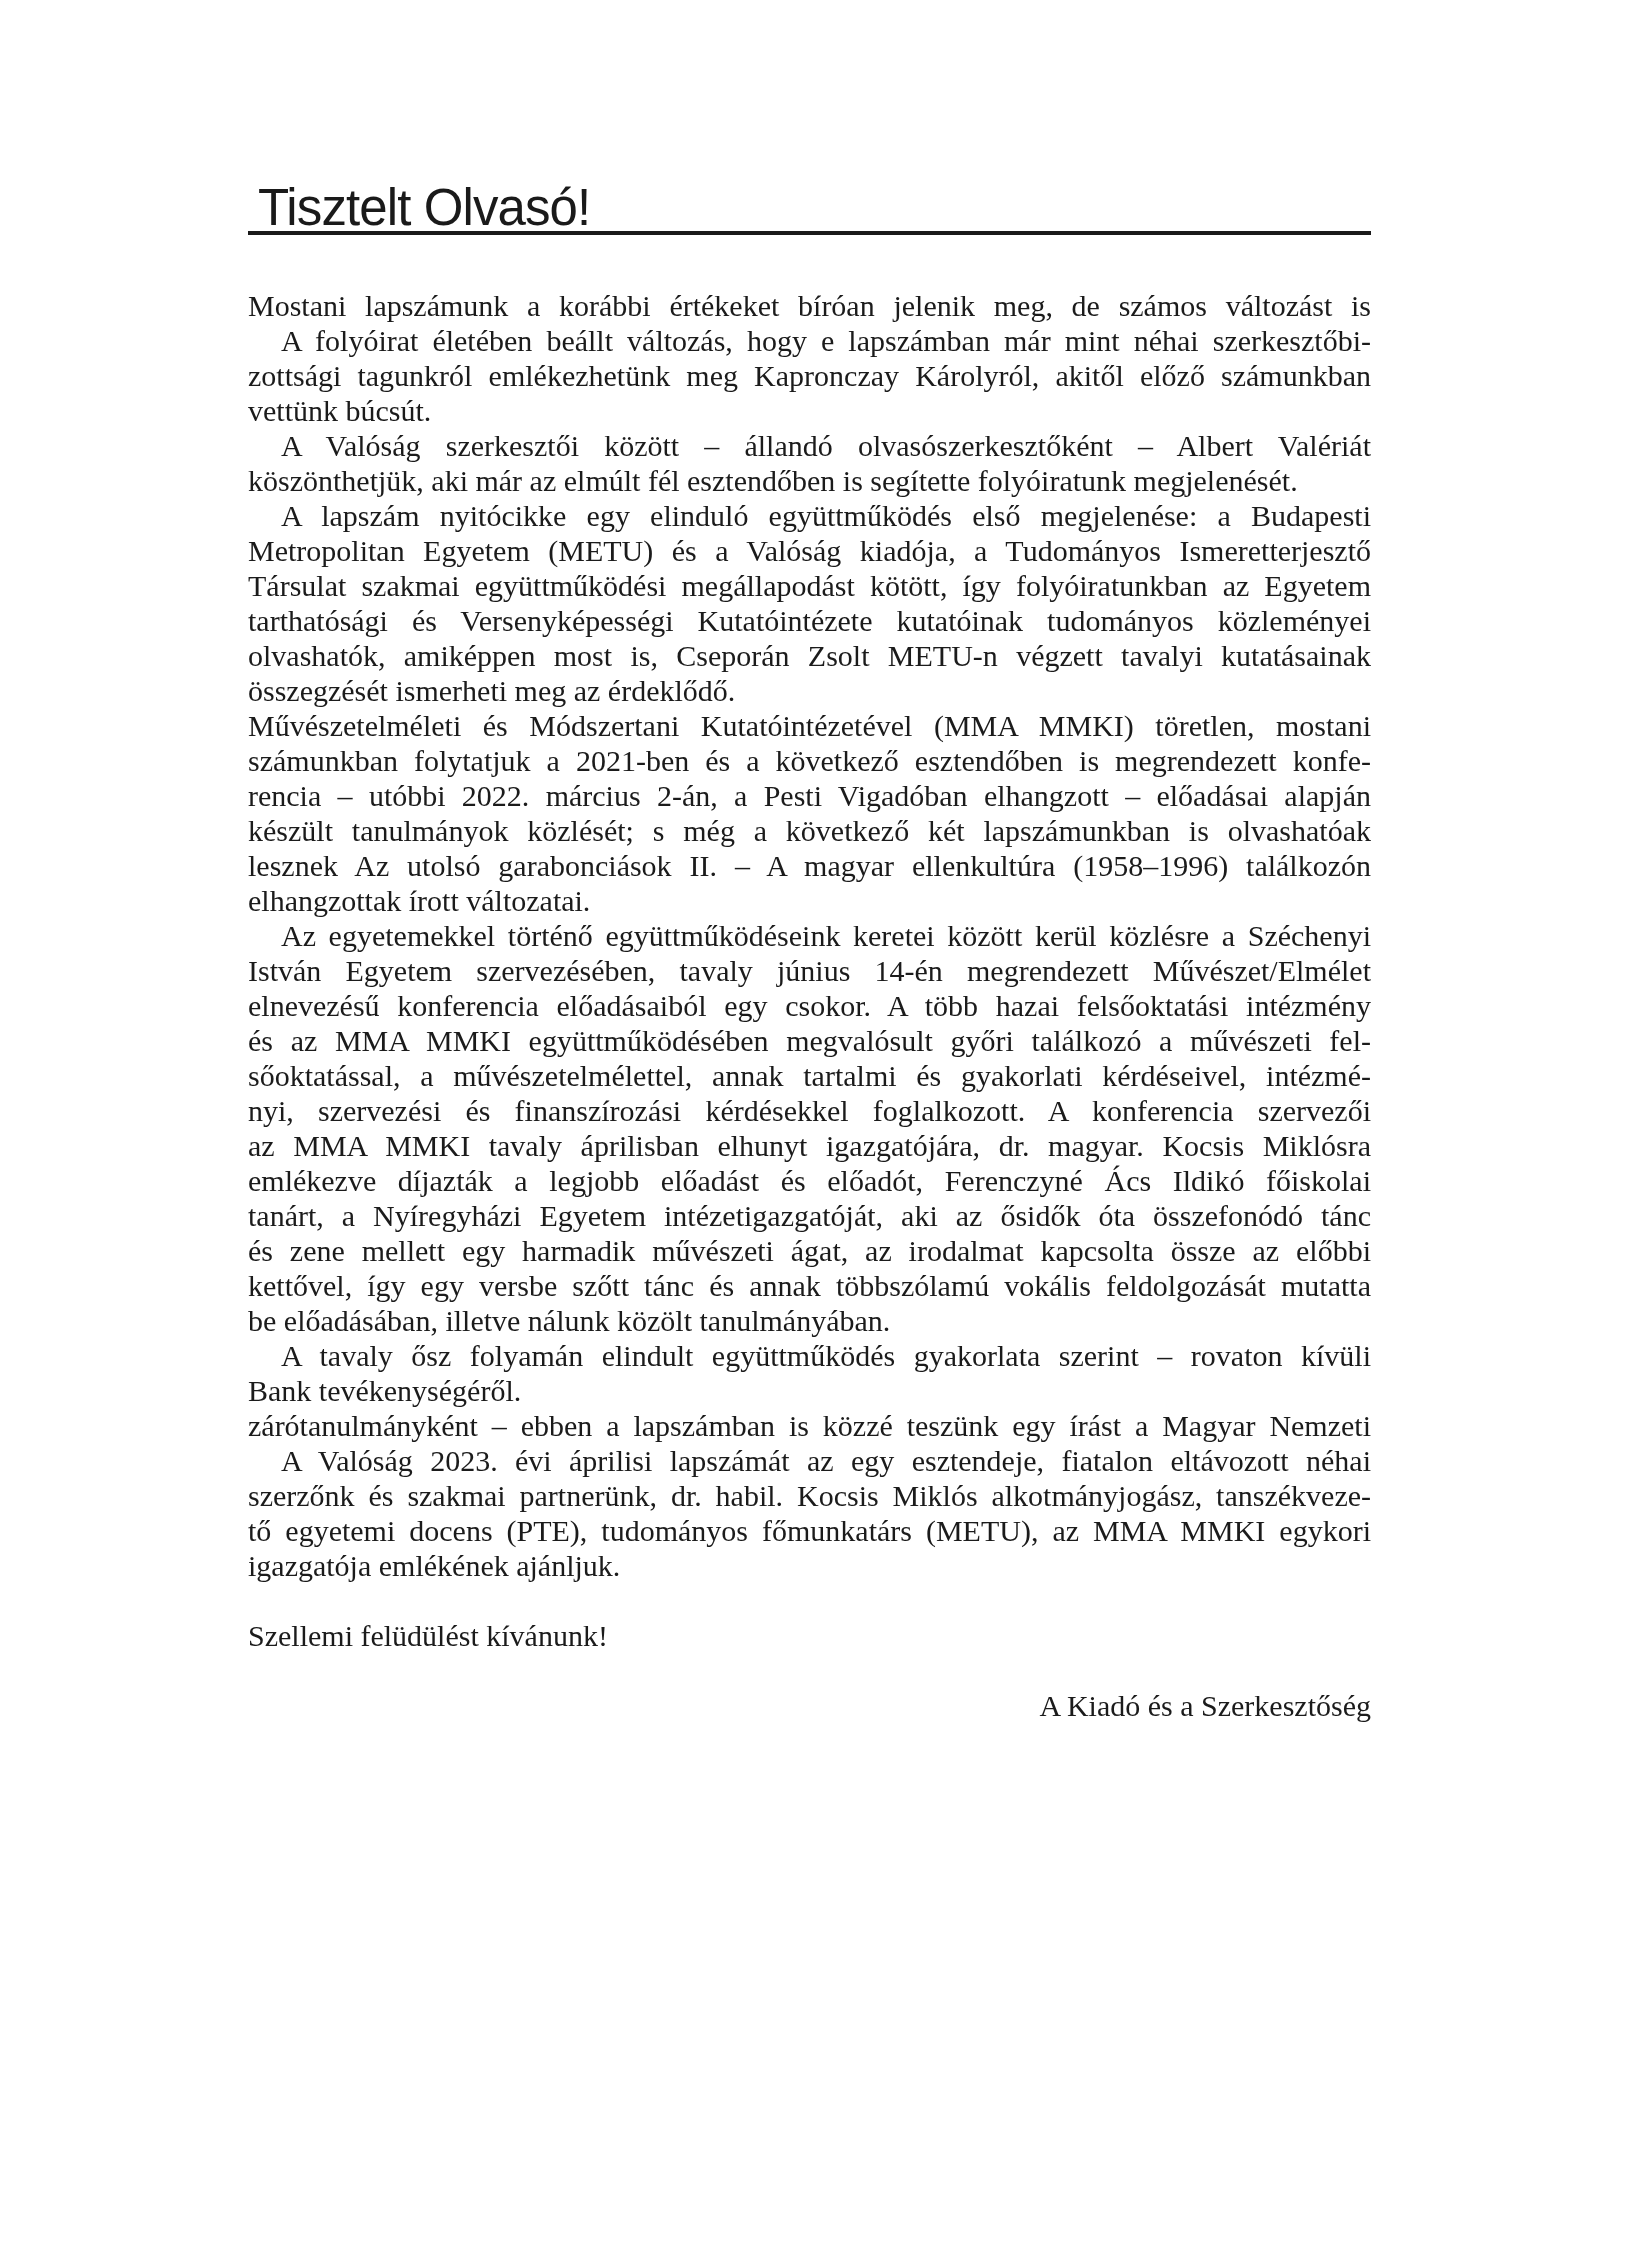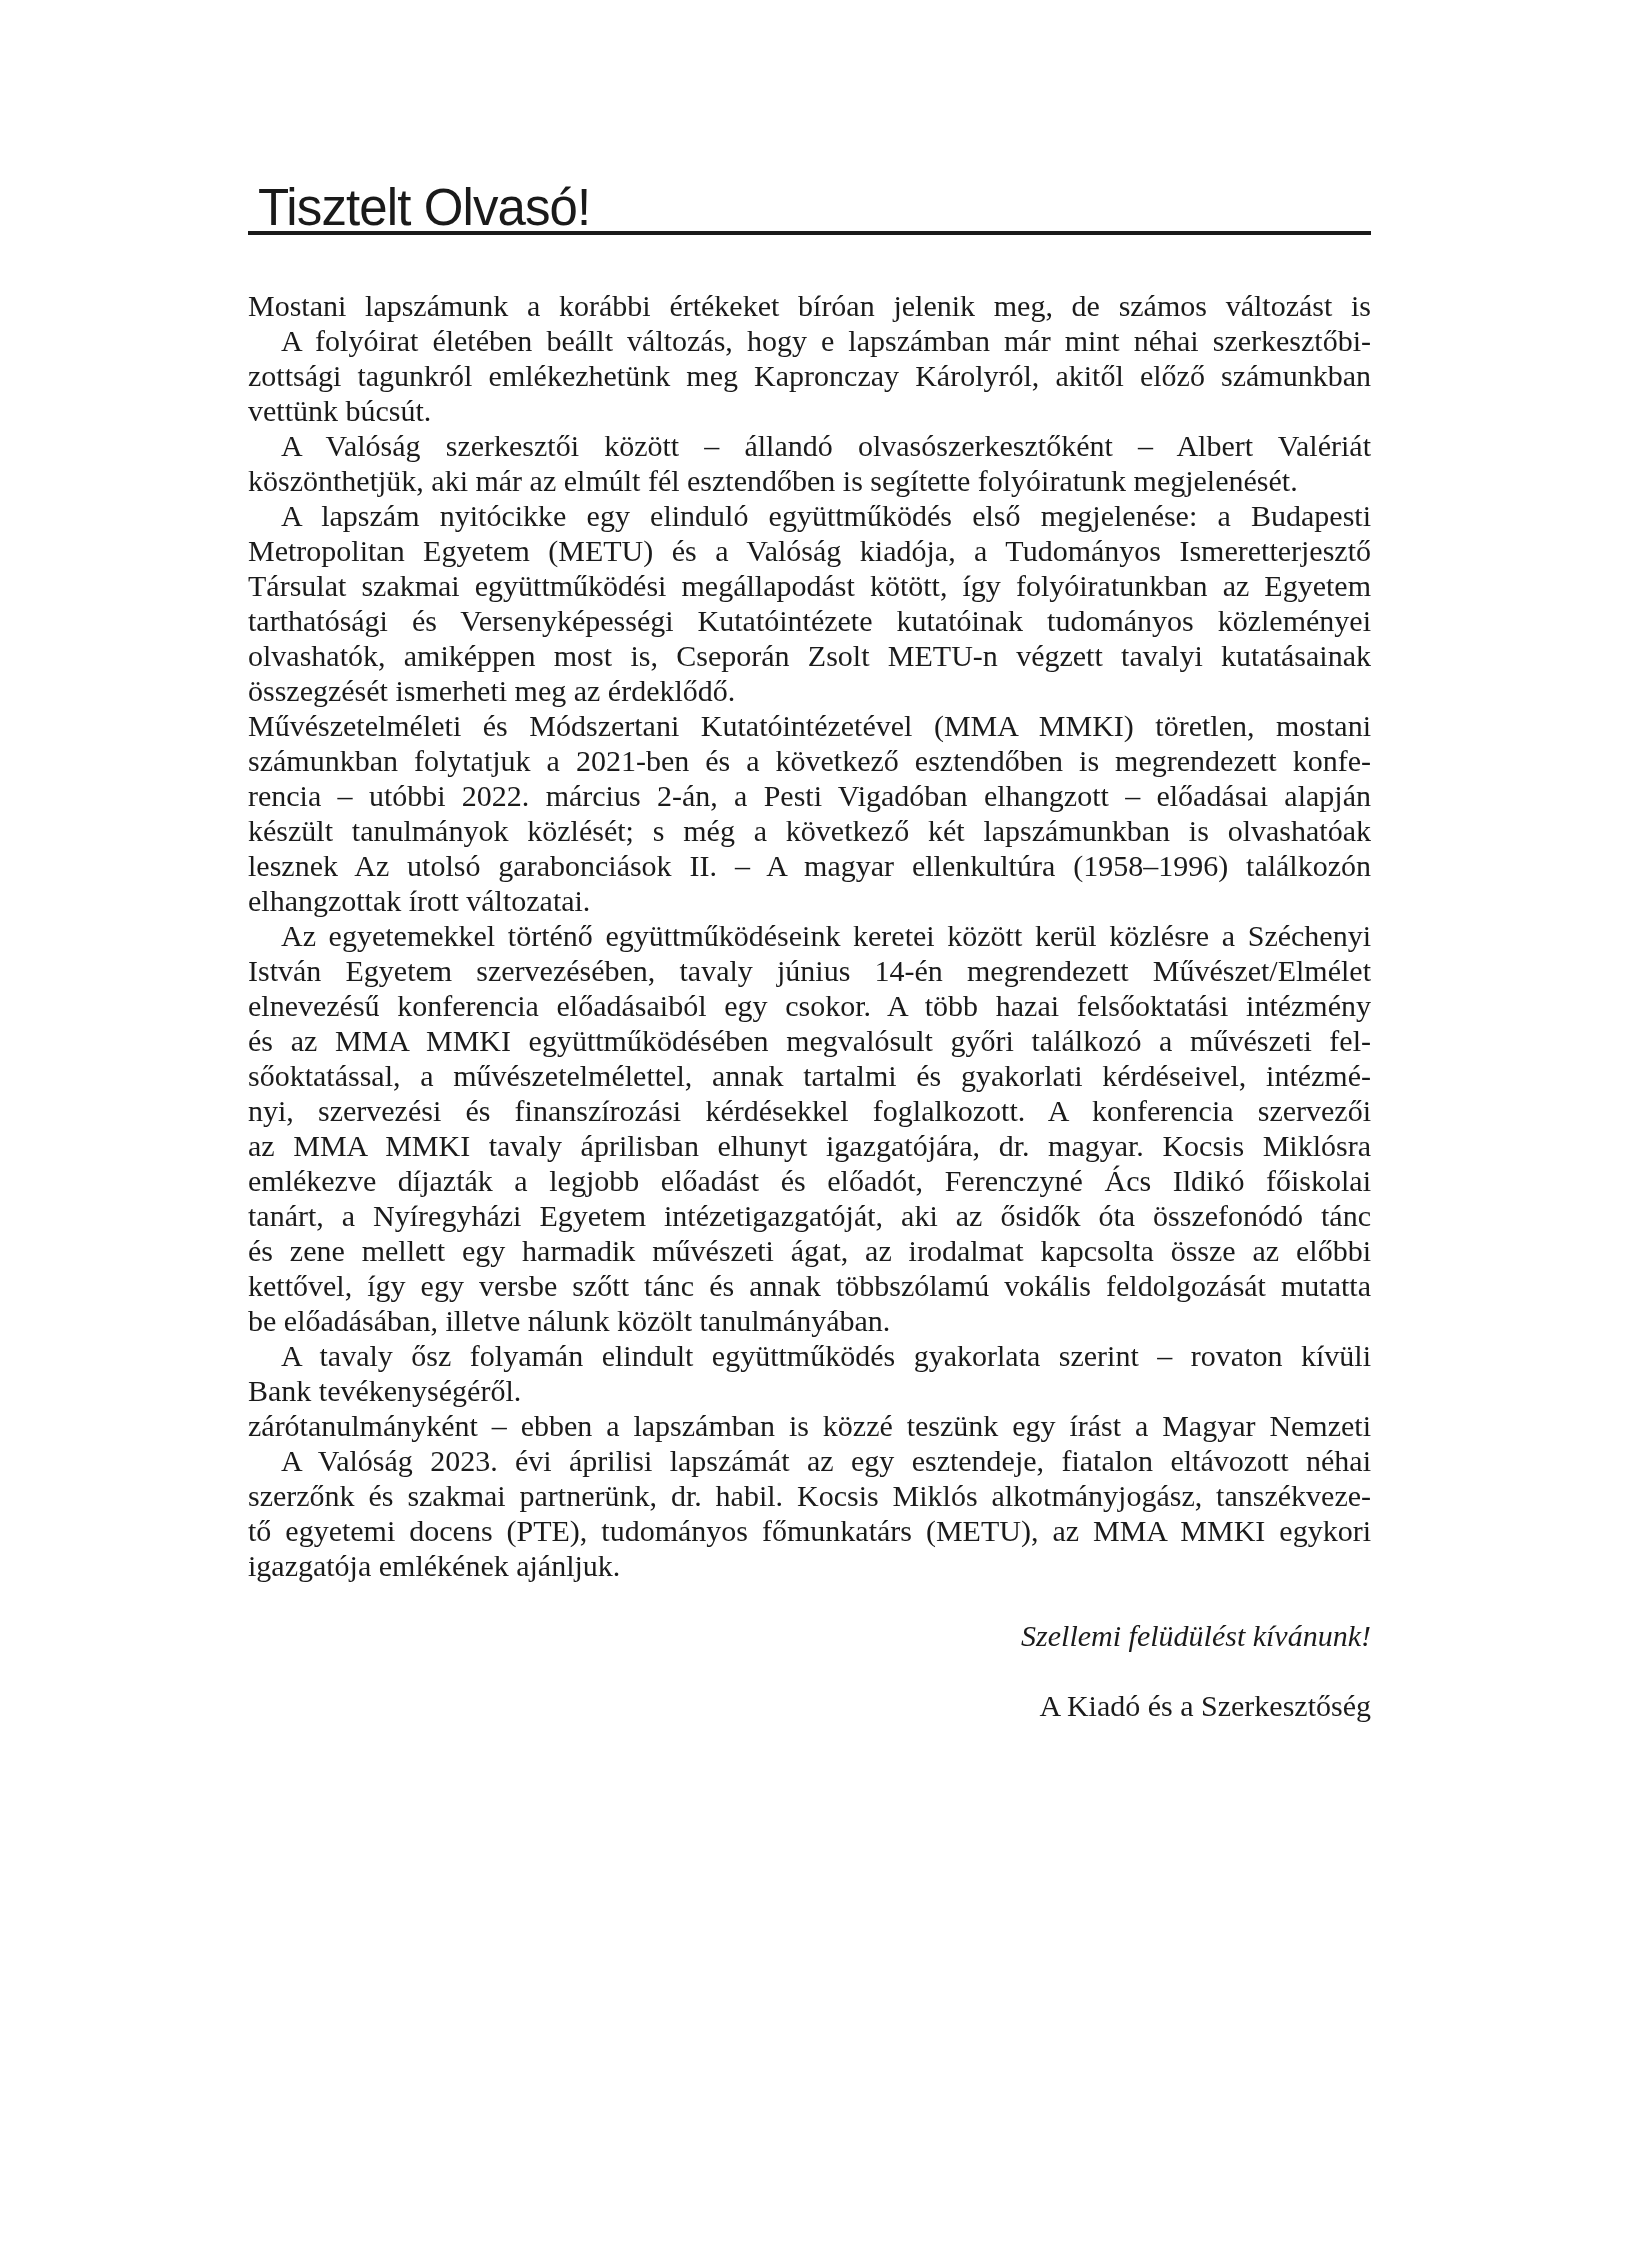--- a/index.html
+++ b/index.html
@@ -62,22 +62,21 @@
     text-align-last: justify;
     overflow: visible;
   }
   .line.first { text-indent: 33px; }
   .line.last { text-align-last: left; }
   .spacer { height: 35px; }
   .closing {
     display: block;
     height: 35px;
     white-space: nowrap;
-    text-align: right;
-    font-style: italic;
+    text-align: left;
   }
   .signature {
     display: block;
     height: 35px;
     white-space: nowrap;
     text-align: right;
   }
 </style>
 </head>
 <body>

